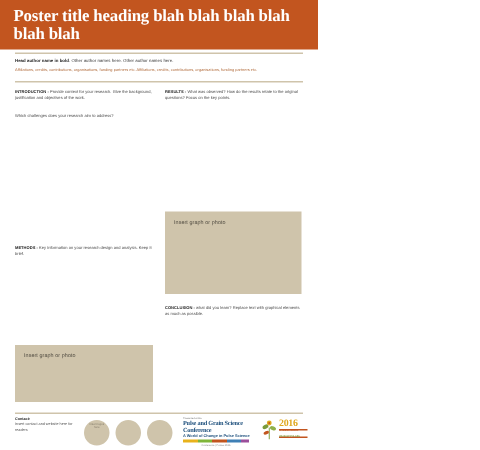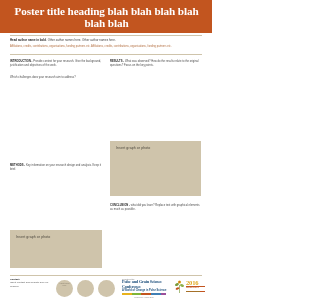--- a/index.html
+++ b/index.html
@@ -18,21 +18,20 @@
     background:#c2551f;
   }
   .title {
     position:absolute; left:9px; top:5px; width:195px;
     font-family:"Liberation Serif", serif;
     font-weight:bold;
     font-size:11.2px;
     line-height:12.2px;
     color:#ffffff;
     letter-spacing:-0.1px;
-    text-align:center;
   }
 
   
   .authors {
     position:absolute; left:10px; top:37.5px; width:192px;
     font-size:2.9px; line-height:4.2px; color:#3a3a3a;
     letter-spacing:0.02px;
   }
   .authors b { font-weight:bold; color:#222; }
   .affil {

